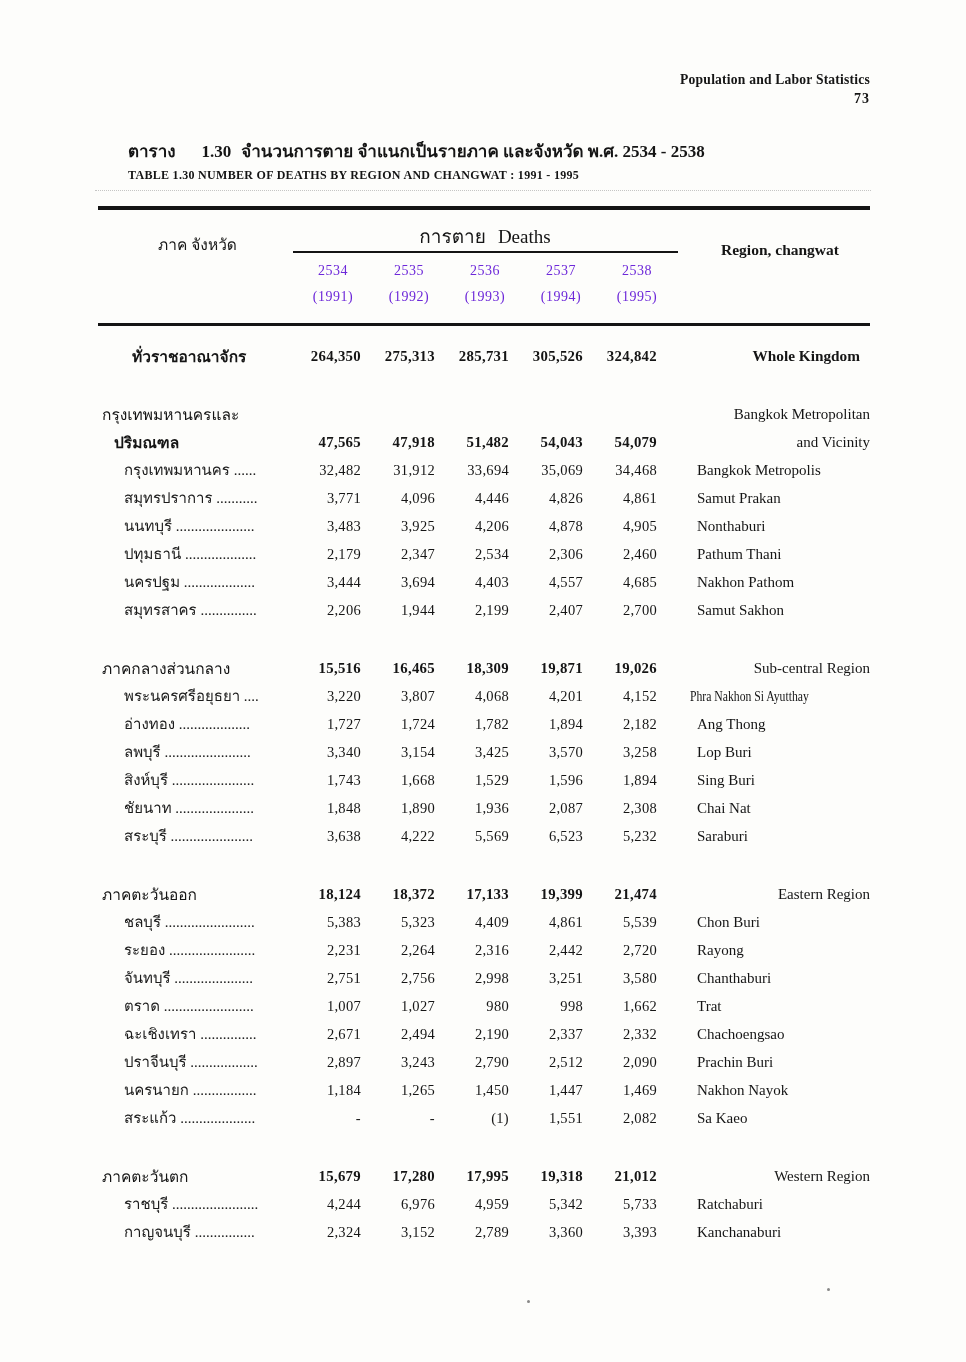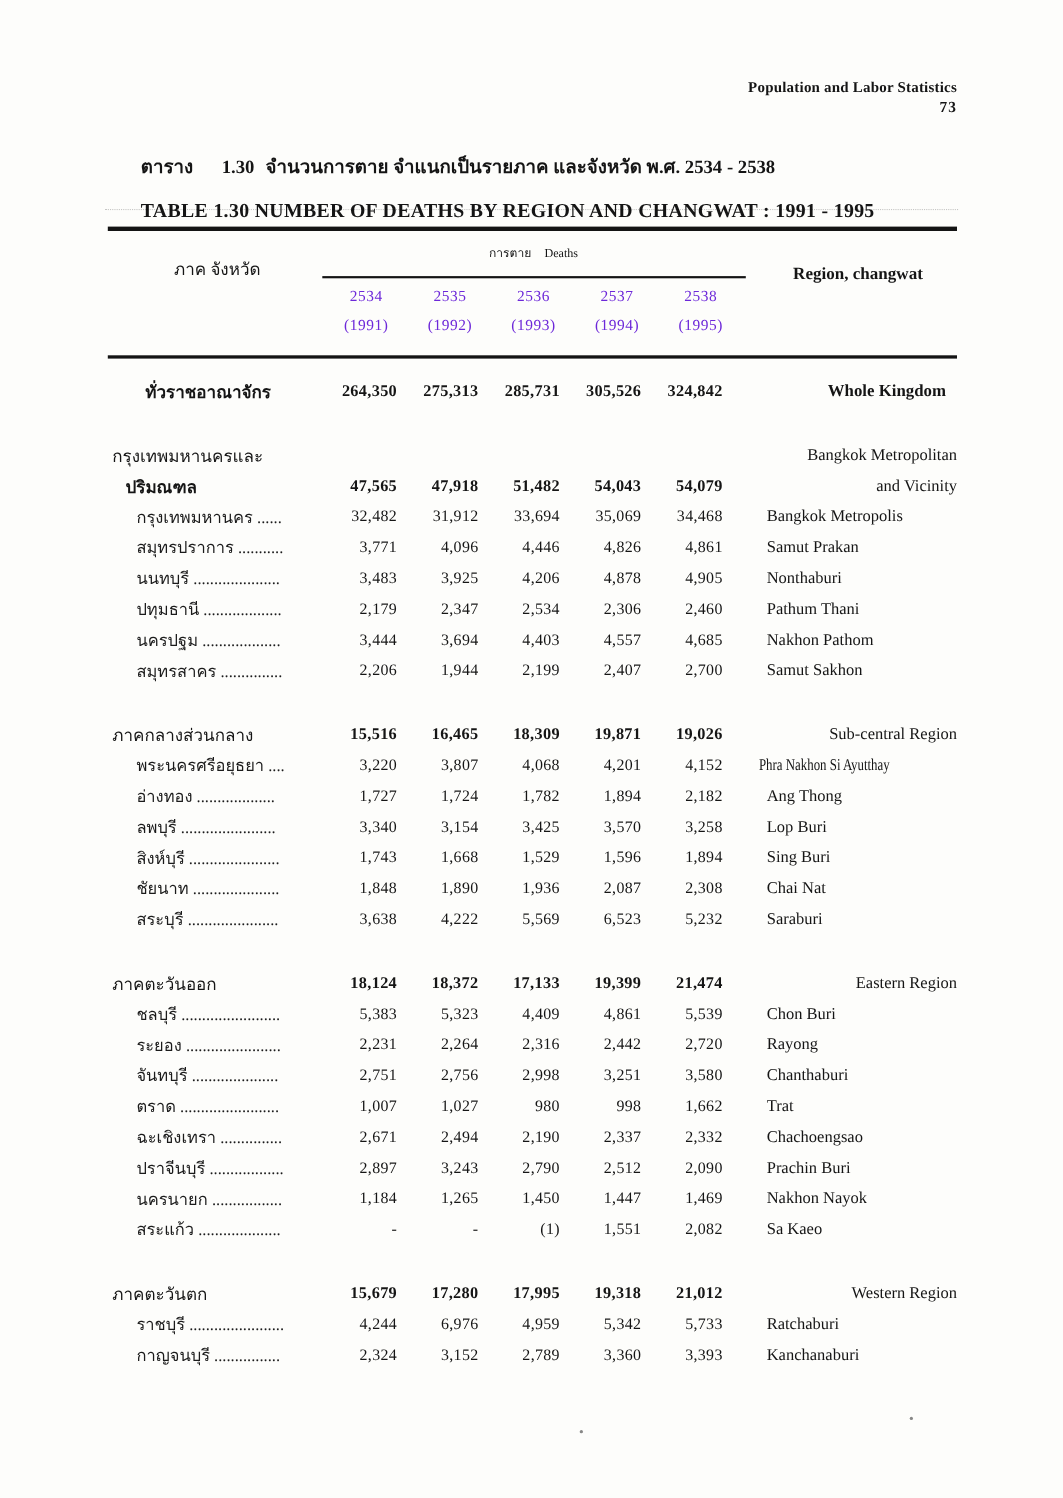--- a/index.html
+++ b/index.html
@@ -11,31 +11,31 @@
 
   
   .running-head { position:absolute; top:72px; right:96px; text-align:right; }
   .running-head .pub { font-size:13.6px; font-weight:700; letter-spacing:.2px; }
   .running-head .pagenum { font-size:14px; font-weight:700; margin-top:3px; letter-spacing:1px; }
 
   
   .title-thai { position:absolute; left:128px; top:137px; font-size:17px; font-weight:700; white-space:nowrap; }
   .title-thai .t-label { margin-right:26px; }
   .title-thai .t-num   { margin-right:10px;margin-top:29px; }
-  .title-eng  { position:absolute; left:128px; top:168px; font-size:18px; font-weight:700; letter-spacing:.3px; white-space:nowrap;margin-top:13px; }
+  .title-eng  { position:absolute; left:128px; top:168px; font-size:12px; font-weight:700; letter-spacing:.3px; white-space:nowrap; }
 
   
   .artifact-line { position:absolute; left:95px; top:190px; width:776px; border-top:1px dotted rgba(0,0,0,.22); }
   .rule-top { position:absolute; left:98px;  top:206px; width:772px; height:4px; background:#141414; }
   .rule-mid { position:absolute; left:98px;  top:323px; width:772px; height:3px; background:#141414; }
   .deaths-underline { position:absolute; left:293px; top:251px; width:385px; height:2px; background:#141414; }
 
   
   .hdr-left  { position:absolute; left:100px; top:232px; width:195px; text-align:center; font-size:15.5px; }
-  .hdr-group { position:absolute; left:295px; top:221px; width:380px; text-align:center; font-size:11px; }
+  .hdr-group { position:absolute; left:295px; top:221px; width:380px; text-align:center; font-size:19px; }
   .hdr-group .g-eng { margin-left:12px; }
   .hdr-years, .hdr-years-sub {
     position:absolute; left:295px; width:380px;
     display:grid; grid-template-columns:repeat(5,76px);
   }
   .hdr-years { top:263px; }
   .hdr-years-sub { top:289px; }
   .hdr-years div, .hdr-years-sub div { text-align:center; font-size:14px; color:#6d28d9; letter-spacing:.5px; }
   .hdr-right { position:absolute; left:690px; top:241px; width:180px; text-align:center; font-size:15.5px; font-weight:700; }
 

